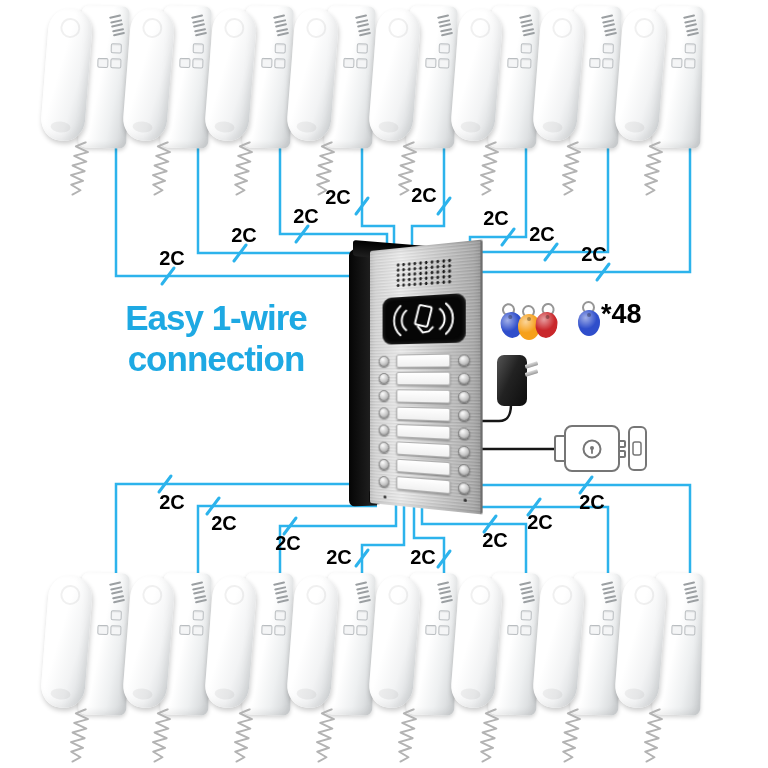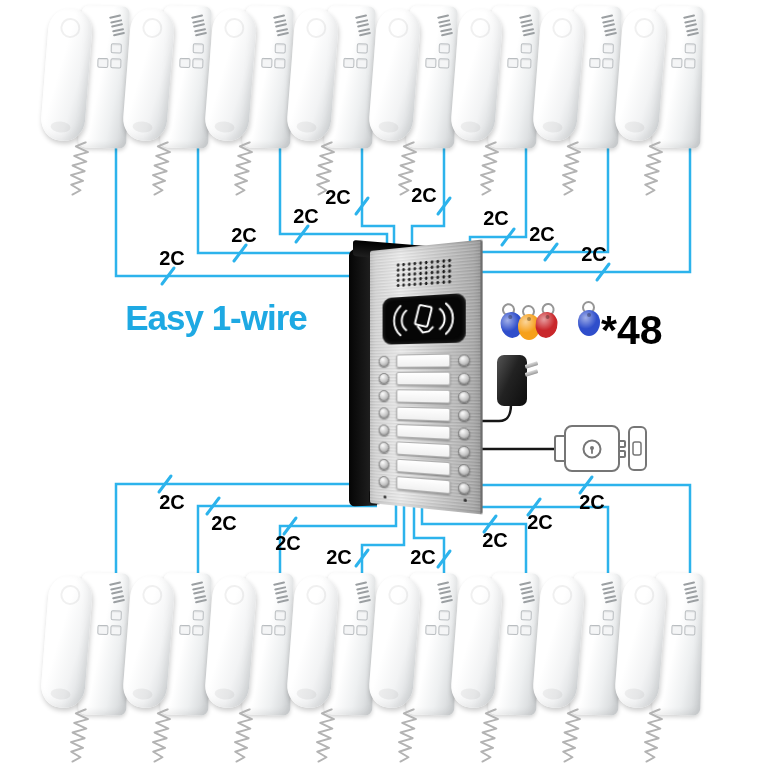--- a/index.html
+++ b/index.html
@@ -54,21 +54,21 @@
   .pn-tag{width:50px;height:11px;background:linear-gradient(#ffffff,#f0f0f0);border:1px solid #aeaeae;
            border-radius:2px;box-shadow:0 1px 2px rgba(0,0,0,.35);}
   .screw{position:absolute;width:3px;height:3px;border-radius:50%;background:#2c2c2c;}
   .s1{left:14px;bottom:6px;} .s2{right:12px;bottom:10px;}
 
   
   .title{position:absolute;left:116px;top:298px;width:200px;text-align:center;z-index:4;
          font-weight:700;font-size:35px;letter-spacing:-1px;color:#1ea9e3;line-height:1.16;}
   .wire-label{position:absolute;transform:translate(-50%,-50%);font-size:20px;font-weight:700;
          color:#000;z-index:4;}
-  .fob-count{position:absolute;left:601px;top:307px;font-size:41px;font-weight:700;color:#000;z-index:4;}
+  .fob-count{position:absolute;left:601px;top:299px;font-size:27px;font-weight:700;color:#000;z-index:4;}
 
   
   .fob{position:absolute;width:22px;height:36px;z-index:4;}
   .fob-ring{position:absolute;top:0;left:4px;width:13px;height:13px;border-radius:50%;
          border:2.5px solid #969696;box-sizing:border-box;}
   .fob-body{position:absolute;top:9px;left:0;width:22px;height:26px;
          border-radius:50% 50% 50% 50% / 46% 46% 54% 54%;}
   .fob-hole{position:absolute;top:12px;left:9px;width:4px;height:4px;border-radius:50%;
          background:rgba(0,0,0,.3);}
 
@@ -182,20 +182,21 @@
             <span class="pn-dot"></span>
           </div>
         </div>
       <span class="screw s1"></span>
       <span class="screw s2"></span>
     </div>
   </div>
 
   <div class="title">
     <div>Easy 1-wire</div>
+    <div>connection</div>
   </div>
 
   <div class="fob-count">*48</div>
 
   <div class="adapter">
     <span class="prong p1"></span>
     <span class="prong p2"></span>
   </div>
 
   <svg class="lock-svg" width="105" height="58" viewBox="0 0 105 58">

